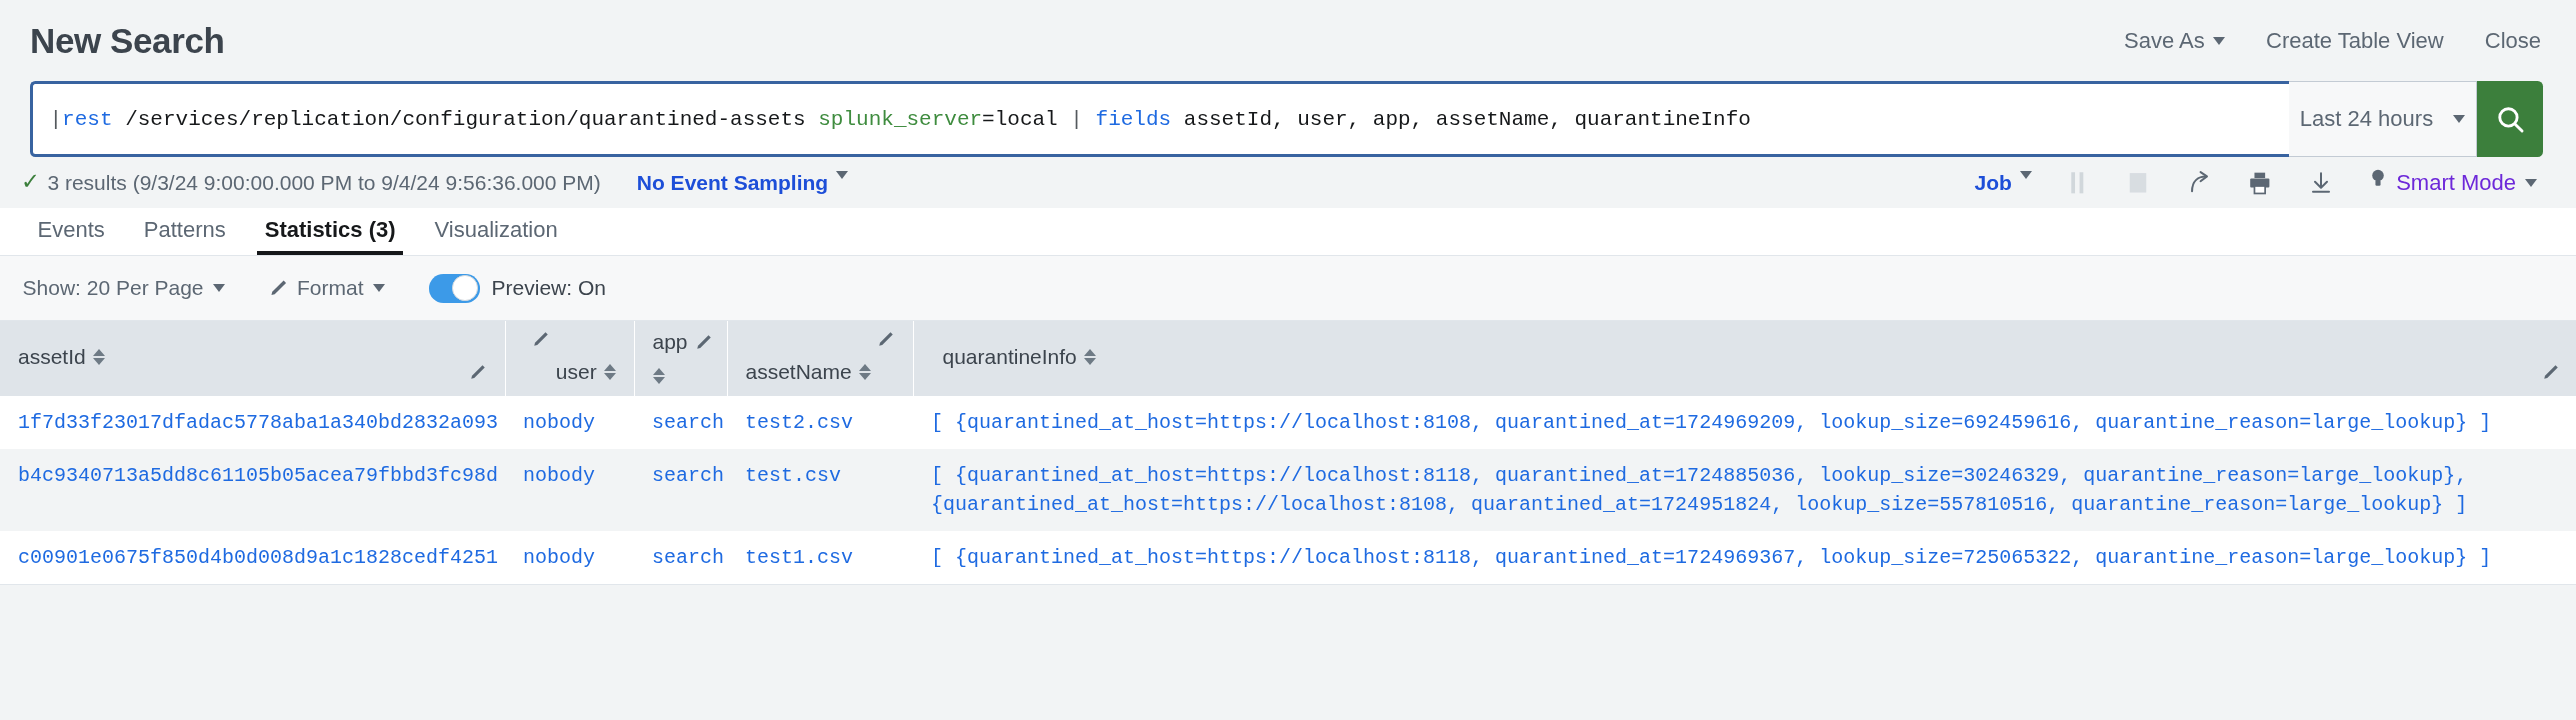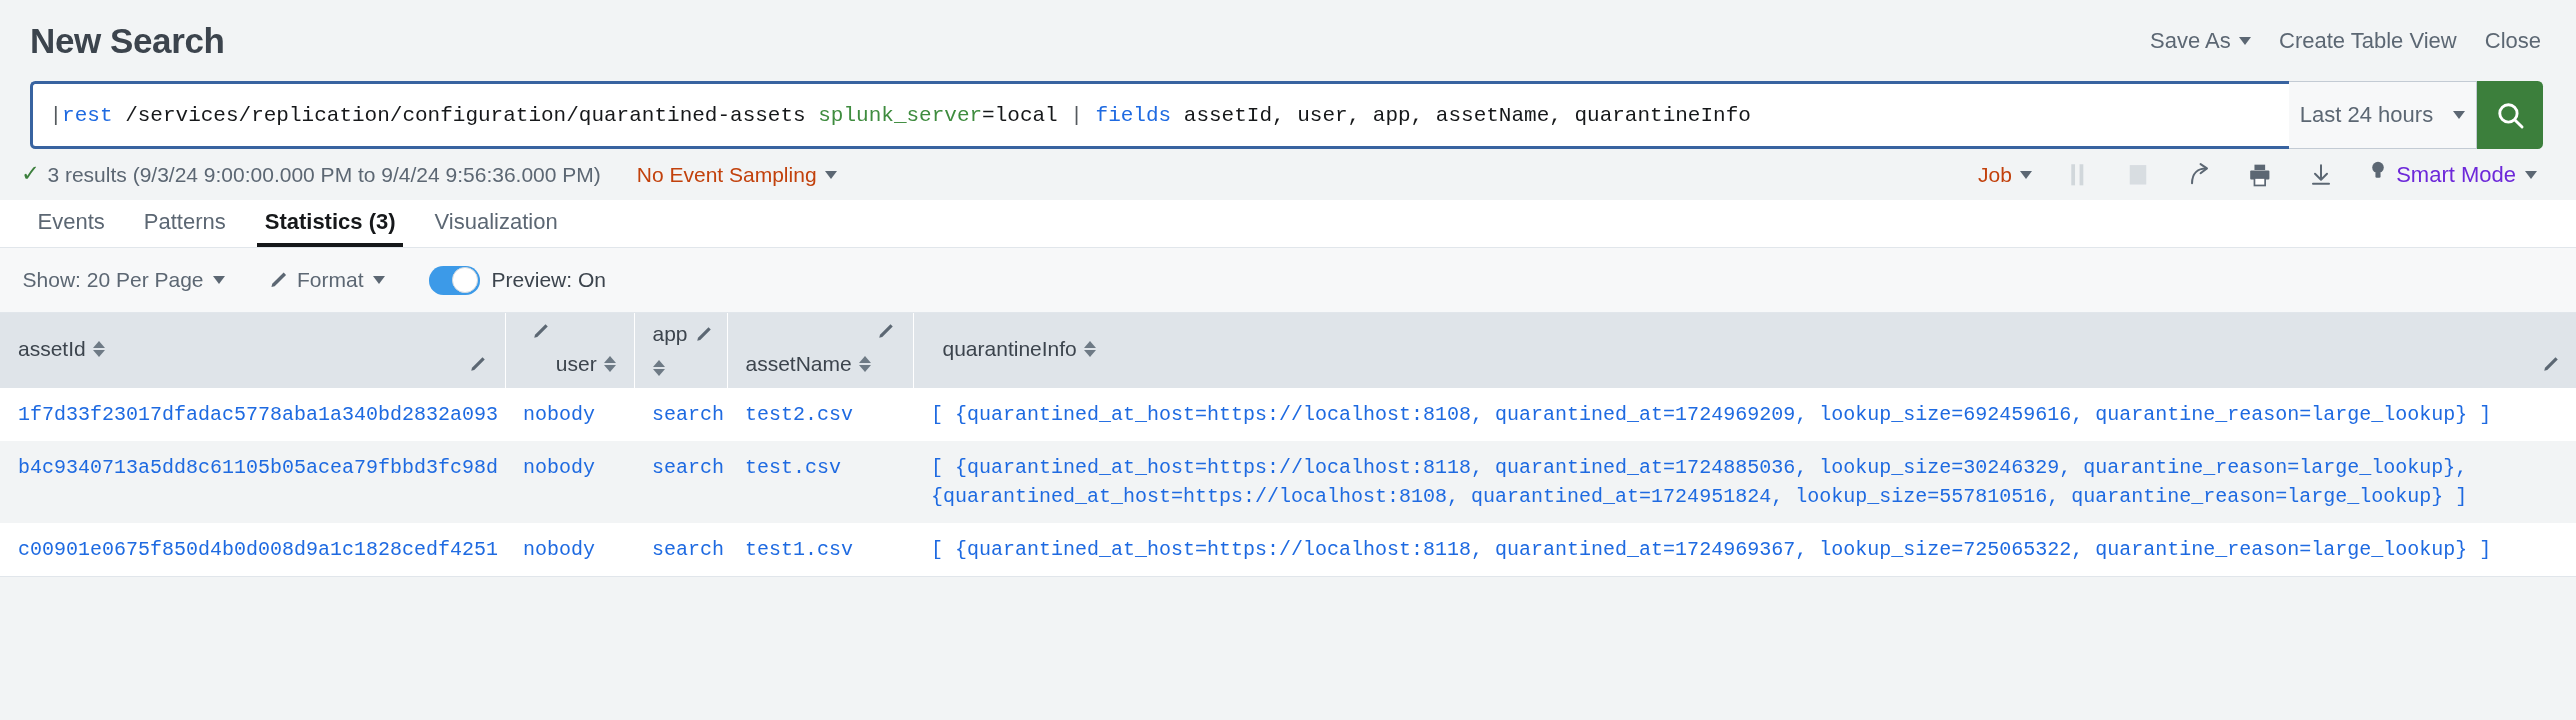--- a/index.html
+++ b/index.html
@@ -24,21 +24,21 @@
   .page-title {
     font-size: 35px;
     font-weight: bold;
     color: #3c444d;
     letter-spacing: -0.4px;
   }
   .header-actions {
     margin-left: auto;
     display: flex;
     align-items: center;
-    gap: 28px;
+    gap: 41px;
   }
   .header-action {
     font-size: 22px;
     color: #5c6773;
     cursor: pointer;
     white-space: nowrap;
     display: flex;
     align-items: center;
     gap: 8.3px;
   }
@@ -48,21 +48,21 @@
     border-left: 6.8px solid transparent;
     border-right: 6.8px solid transparent;
     border-top: 8.3px solid #5c6773;
   }
 
   
   .searchbar-wrap {
     padding: 0 33px 0 30px;
     display: flex;
     align-items: stretch;
-    height: 68px;
+    height: 76px;
   }
   .search-input-box {
     flex: 1;
     background: #ffffff;
     border: 3px solid #3863a0;
     border-right: none;
     border-radius: 5.3px 0 0 5.3px;
     display: flex;
     align-items: center;
     padding: 0 16.5px;
@@ -115,25 +115,26 @@
   .result-count {
     font-size: 21px;
     color: #5c6773;
     display: flex;
     align-items: center;
     gap: 7.5px;
   }
   .check-mark { color: #3c7f3c; font-size: 22.6px; line-height: 1; }
   .result-dd {
     font-size: 21px;
-    color: #c2410c;
-    display: flex;
-    align-items: center;
+    color: #1d4ed8;
+    display: flex;
+    align-items: flex-start;
     gap: 8.3px;
     cursor: pointer;
+    font-weight: bold;
   }
   .result-right {
     margin-left: auto;
     display: flex;
     align-items: center;
     gap: 29px;
   }
   .icon-btn {
     width: 32px; height: 32px;
     display: flex; align-items: center; justify-content: center;

